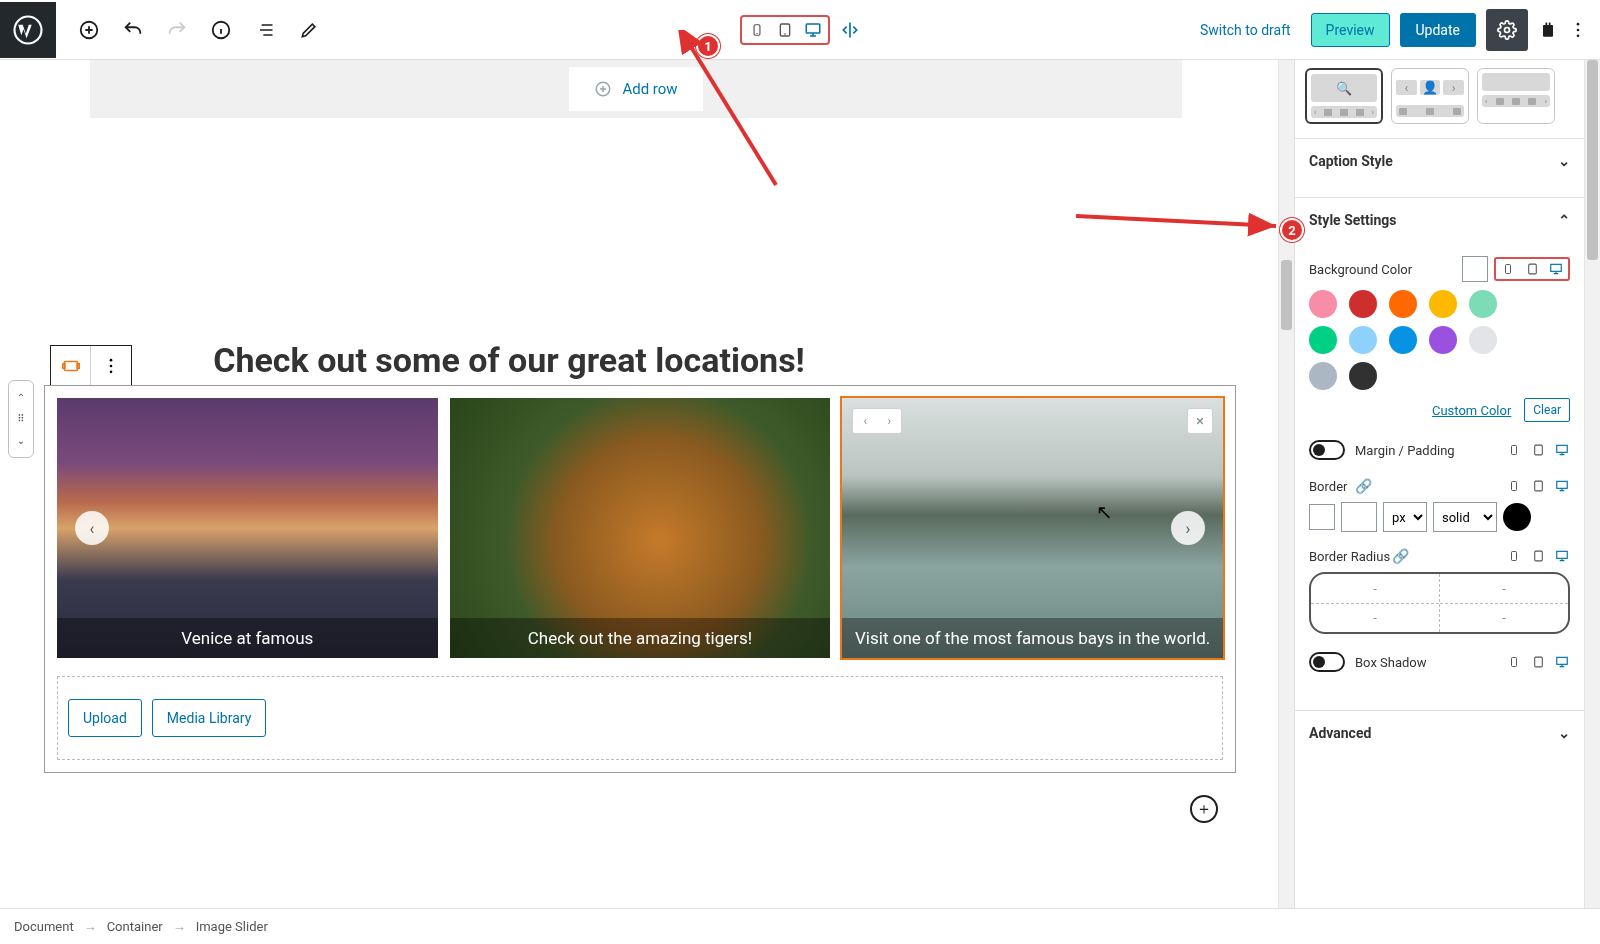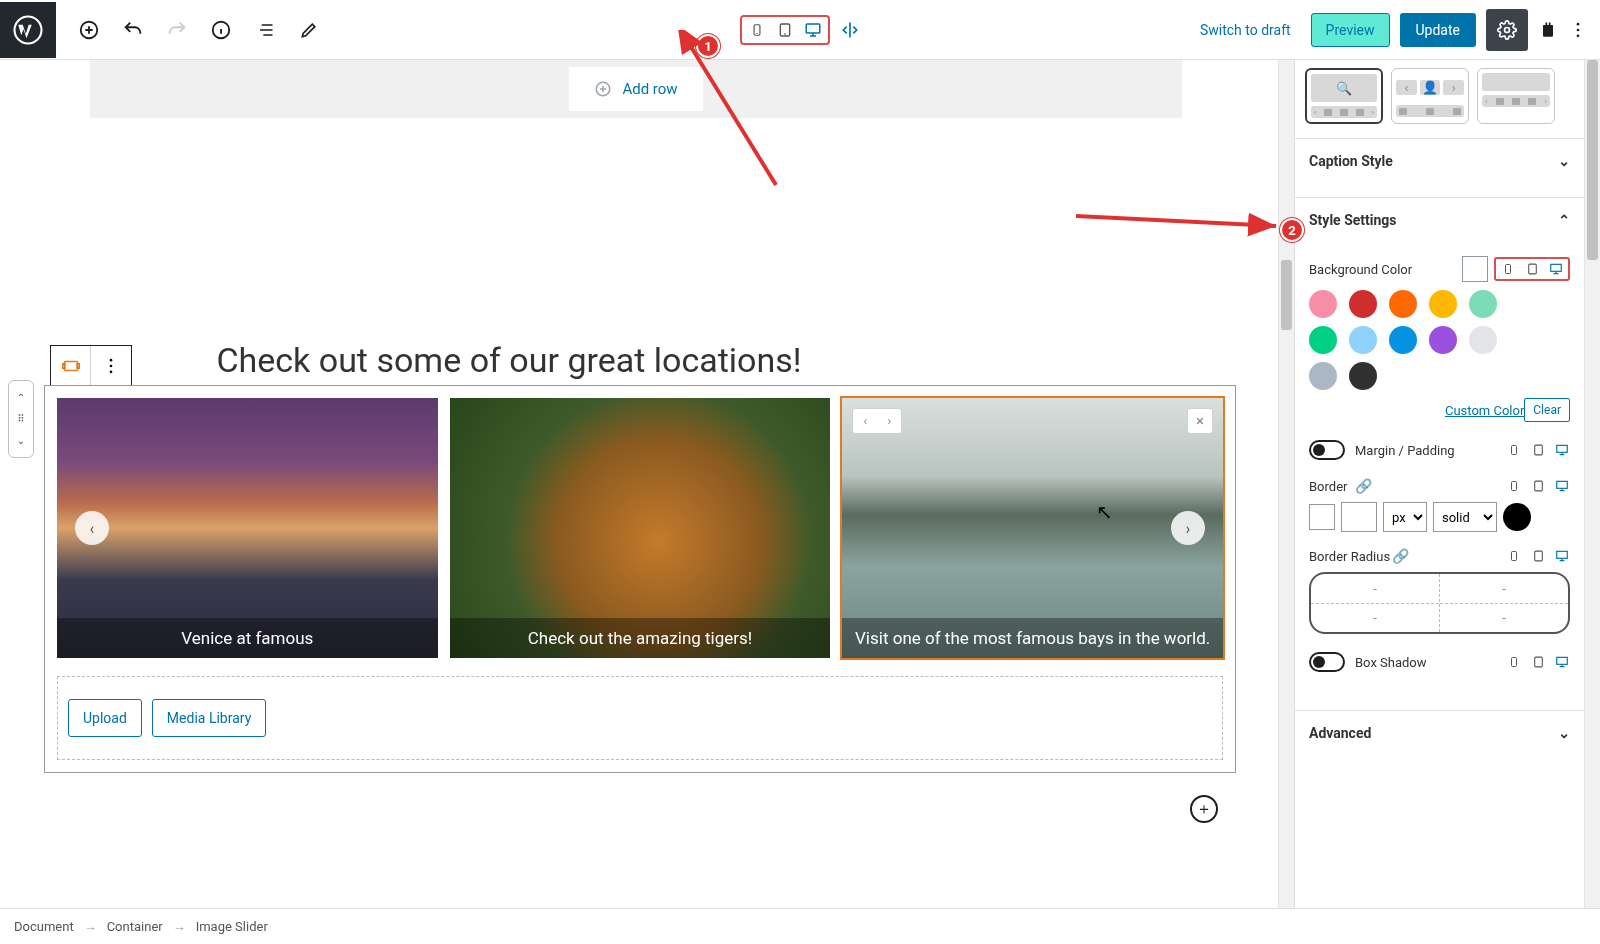--- a/index.html
+++ b/index.html
@@ -18,21 +18,21 @@
 .toolbar-right{margin-left:auto;display:flex;align-items:center;gap:10px;padding-right:12px}
 .link-btn{background:none;border:none;color:#0073aa;font-size:14px;cursor:pointer;padding:6px 10px}
 .preview-btn{border:1px solid #0073aa;background:#5eead4;color:#0073aa;padding:8px 14px;border-radius:3px;font-size:14px;cursor:pointer}
 .update-btn{border:none;background:#0073aa;color:#fff;padding:9px 16px;border-radius:3px;font-size:14px;cursor:pointer}
 .sq-btn{width:42px;height:42px;background:#3c434a;display:flex;align-items:center;justify-content:center;border-radius:3px;cursor:pointer;color:#fff}
 .plain-icon{width:20px;height:20px;color:#1e1e1e;cursor:pointer}
 .main{display:flex;height:calc(100% - 56px - 36px)}
 .editor{flex:1;position:relative;overflow:hidden;background:#fff}
 .addrow-box{position:absolute;left:90px;right:96px;top:0;height:58px;background:#f0f0f0;display:flex;align-items:center;justify-content:center}
 .addrow-btn{background:#fff;border:1px solid transparent;padding:12px 24px;color:#0073aa;font-size:15px;display:flex;align-items:center;gap:10px;cursor:pointer}
-.heading{position:absolute;top:280px;left:0;right:260px;text-align:center;font-size:34px;font-weight:400;color:#333}
+.heading{position:absolute;top:280px;left:0;right:260px;text-align:center;font-size:34px;font-weight:700;color:#333}
 .side-handle{position:absolute;left:8px;top:320px;width:26px;height:78px;border:1px solid #c0c0c0;border-radius:6px;background:#fff;display:flex;flex-direction:column;align-items:center;justify-content:space-around;padding:6px 0}
 .side-handle .h{font-size:10px;color:#555}
 .block-toolbar{position:absolute;left:50px;top:285px;display:flex;border:1px solid #1e1e1e;background:#fff}
 .block-toolbar .bt{width:40px;height:40px;display:flex;align-items:center;justify-content:center;border-right:1px solid #d0d0d0;cursor:pointer}
 .block-toolbar .bt:last-child{border-right:none}
 .slider-wrap{position:absolute;left:44px;top:325px;right:42px;border:1px solid #999;background:#fff;padding:12px}
 .slides{display:flex;gap:12px;position:relative}
 .slide{flex:1;position:relative;height:260px;display:flex;flex-direction:column;justify-content:flex-end}
 .slide.sel{outline:2px solid #e8791b}
 .slide .img{position:absolute;inset:0}
@@ -58,21 +58,21 @@
 .mc-bot .bb{width:8px;height:7px;background:#aaa;border-radius:1px}
 .sb-panel{border-top:1px solid #e0e0e0;margin-top:14px}
 .sb-head{padding:14px 14px;display:flex;justify-content:space-between;align-items:flex-start;font-weight:700;font-size:14px;cursor:pointer}
 .sb-body{padding:6px 14px 16px}
 .sb-row{display:flex;align-items:center;justify-content:space-between;margin:8px 0}
 .devset{display:flex;gap:8px;align-items:center}
 .devset .dicon{width:16px;height:16px}
 .devset.boxed{border:2px solid #d94f4f;padding:2px 4px;border-radius:3px}
 .swatch-row{display:flex;gap:12px;margin:8px 0}
 .sw{width:28px;height:28px;border-radius:50%;cursor:pointer}
-.custom-clr{display:flex;justify-content:flex-end;align-items:center;gap:0;margin-top:6px}
+.custom-clr{display:flex;justify-content:flex-end;align-items:center;gap:13px;margin-top:6px}
 .custom-clr a{color:#0073aa;text-decoration:underline;font-size:13px}
 .clear-btn{border:1px solid #0073aa;background:#fff;color:#0073aa;padding:4px 8px;font-size:12px;border-radius:2px;cursor:pointer}
 .toggle{width:36px;height:20px;border:2px solid #1e1e1e;border-radius:20px;position:relative;display:inline-block}
 .toggle::after{content:'';position:absolute;left:2px;top:2px;width:12px;height:12px;background:#1e1e1e;border-radius:50%}
 .border-row{display:flex;gap:6px;align-items:center}
 .small-input{width:36px;height:30px;border:1px solid #8f98a1}
 .small-sel{height:30px;border:1px solid #8f98a1;padding:0 4px;font-size:13px;background:#fff}
 .bw-sw{width:26px;height:26px;border:1px solid #8f98a1;background:#fff}
 .blk-circle{width:28px;height:28px;border-radius:50%;background:#000}
 .radius-box{border:2px solid #555;border-radius:16px;height:62px;display:flex;margin-top:6px}

